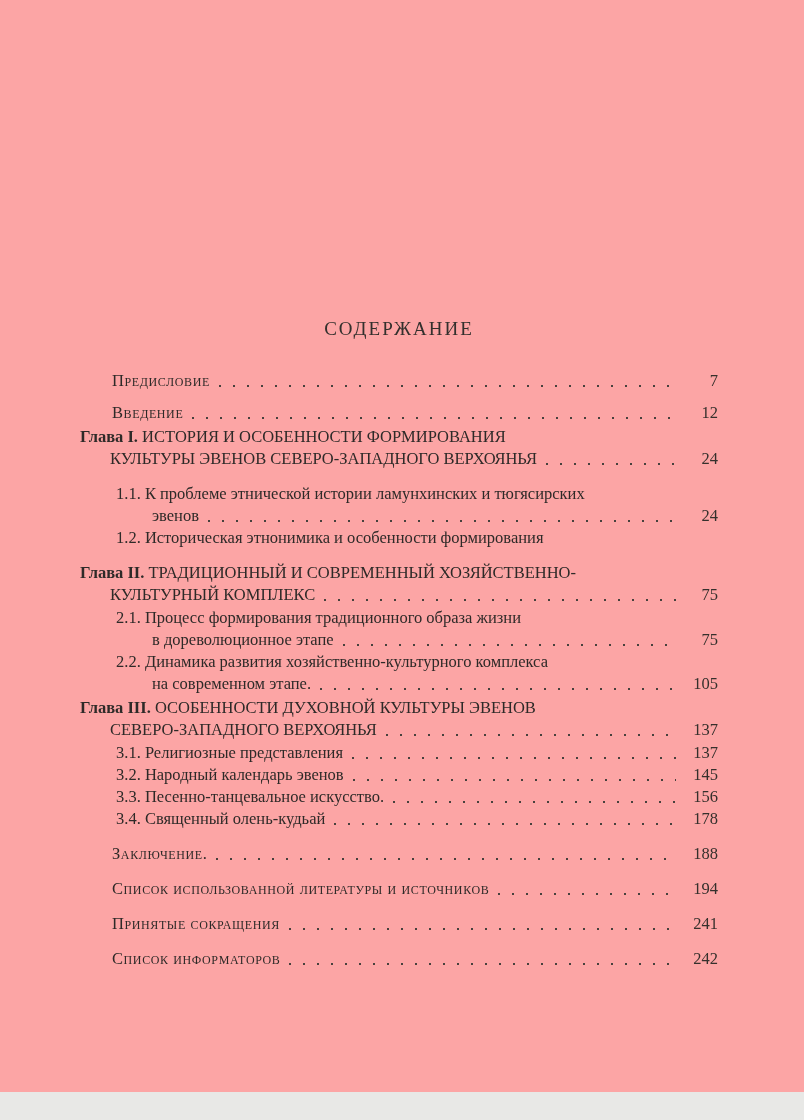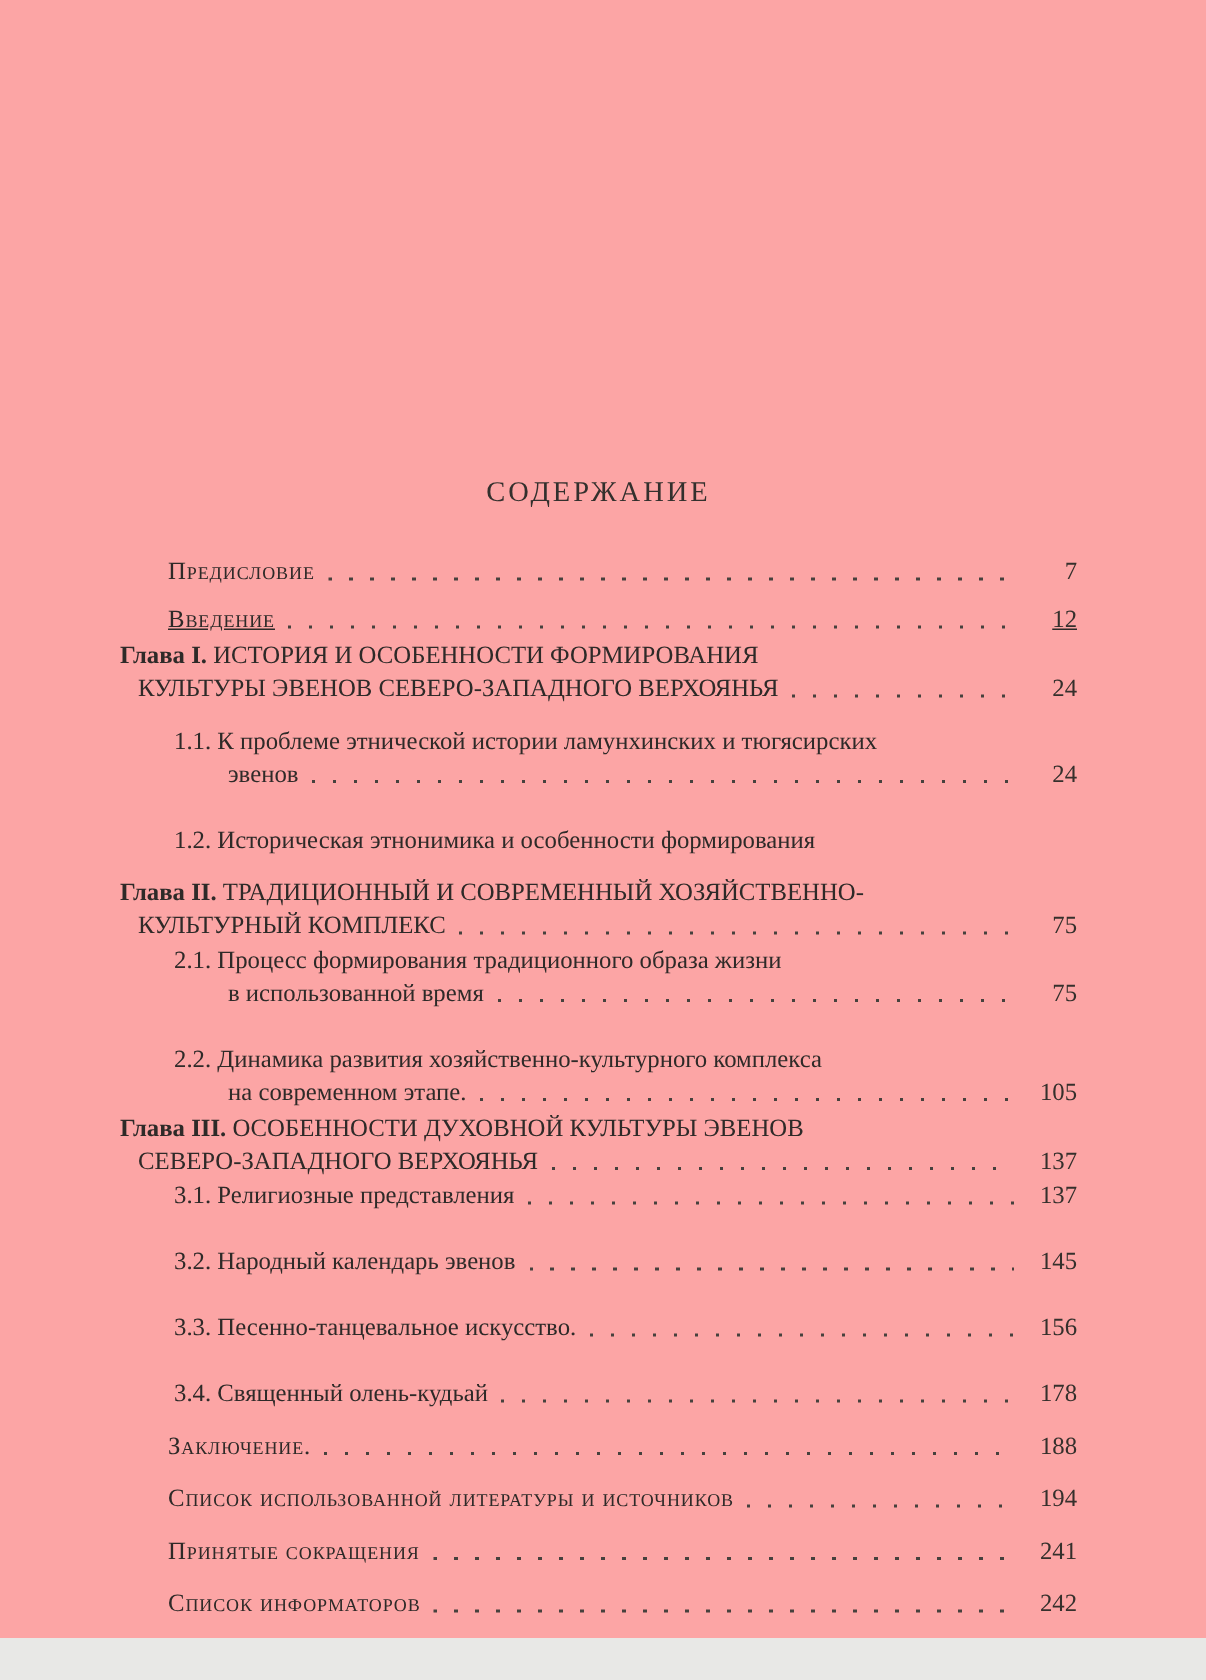--- a/index.html
+++ b/index.html
@@ -60,26 +60,26 @@
     background-position: left calc(100% - 5px);
   }
   .page {
     min-width: 34px;
     text-align: right;
     white-space: nowrap;
     color: #35302c;
   }
   
   .l0  { margin-left: 0; }
-  .c0  { margin-left: 12px; }
-  .l1  { margin-left: 36px; margin-top: 22px; }
+  .c0  { margin-left: 30px; }
+  .l1  { margin-left: 36px; }
   .c1  { margin-left: 72px; }
   
   .gap-xs { margin-top: 1px; }
-  .gap-sm { margin-top: 10px; text-decoration: underline; }
+  .gap-sm { margin-top: 10px; }
   .gap-md { margin-top: 13px; }
   .gap-lg { margin-top: 2px; }
 </style>
 </head>
 <body>
 
 <div class="page-wrap">
 
   <h1 class="toc-title">СОДЕРЖАНИЕ</h1>
 
@@ -127,21 +127,21 @@
     <div class="row c0">
       <span class="txt">КУЛЬТУРНЫЙ КОМПЛЕКС</span>
       <span class="leader"></span>
       <span class="page">75</span>
     </div>
 
     <div class="row l1 gap-xs">
       <span class="txt">2.1. Процесс формирования традиционного образа жизни</span>
     </div>
     <div class="row c1">
-      <span class="txt">в использованной время</span>
+      <span class="txt">в дореволюционное этапе</span>
       <span class="leader"></span>
       <span class="page">75</span>
     </div>
 
     <div class="row l1">
       <span class="txt">2.2. Динамика развития хозяйственно-культурного комплекса</span>
     </div>
     <div class="row c1">
       <span class="txt">на современном этапе.</span>
       <span class="leader"></span>

